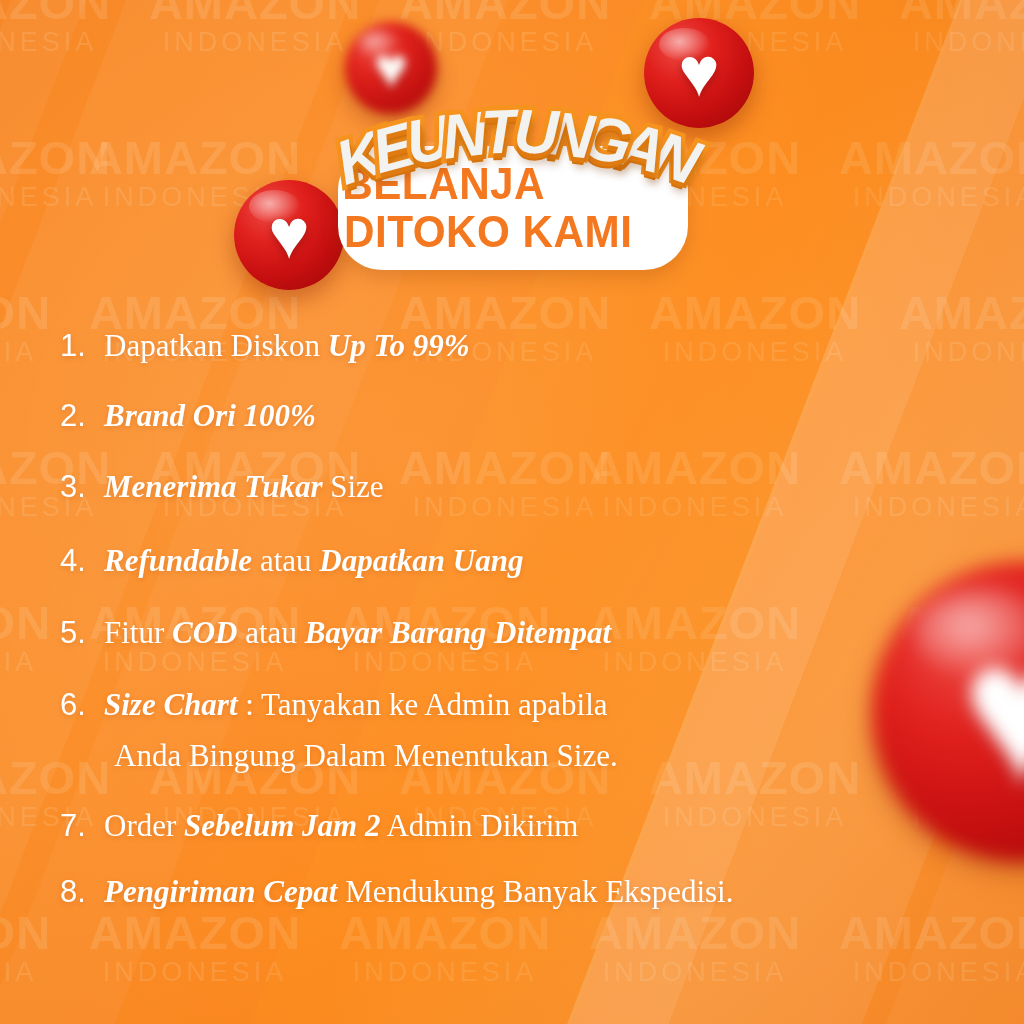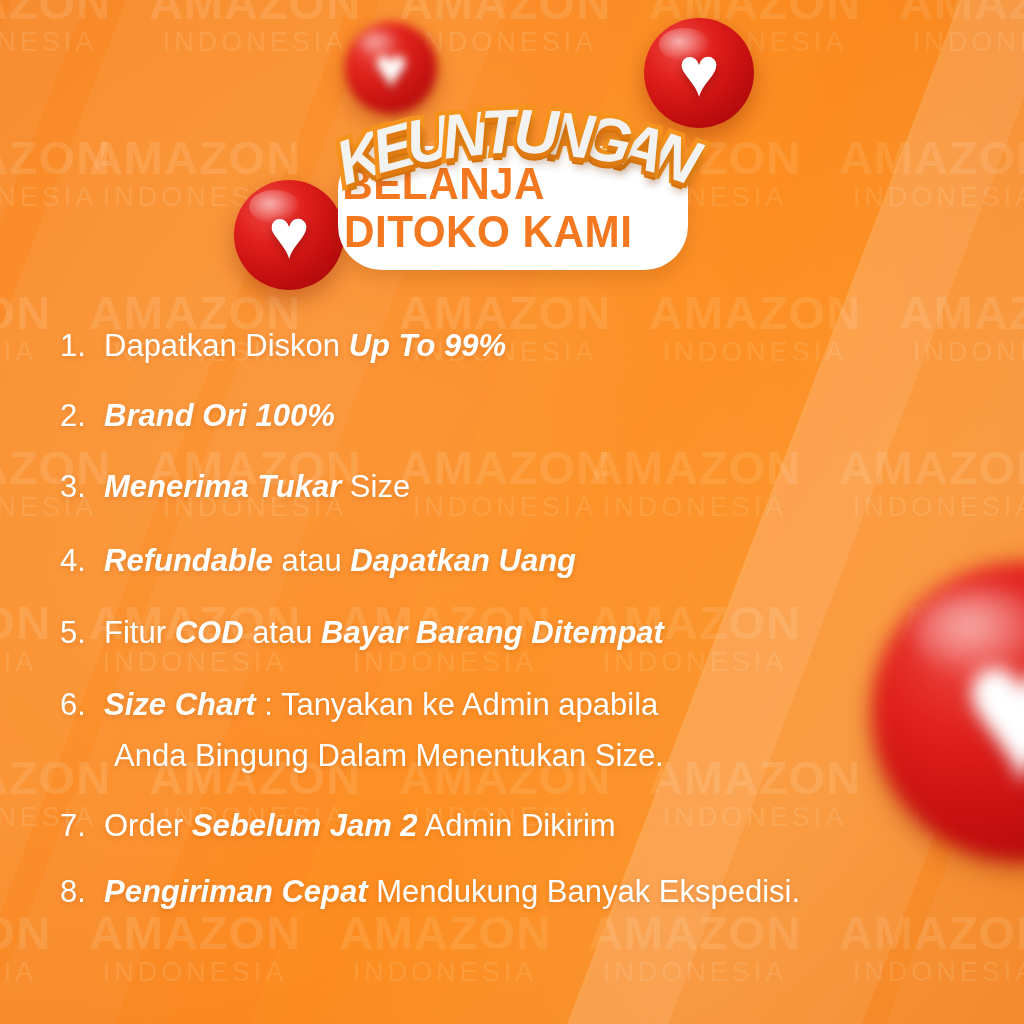--- a/index.html
+++ b/index.html
@@ -216,20 +216,21 @@
     text-shadow: 0 2px 5px rgba(155, 65, 0, 0.22);
   }
   .benefit-num {
     flex: none;
     width: 44px;
     font-weight: 500;
   }
   .benefit-text {
     flex: 1;
     font-weight: 400;
+    font-family: Liberation Serif, serif;
   }
   .benefit-text .em {
     font-weight: 700;
     font-style: italic;
   }
   .benefit-text .ln2 { display: block; padding-left: 10px; margin-top: 10px; }
 
   #row-1 { margin-bottom: 30px; }
   #row-2 { margin-bottom: 30px; }
   #row-3 { margin-bottom: 34px; }

